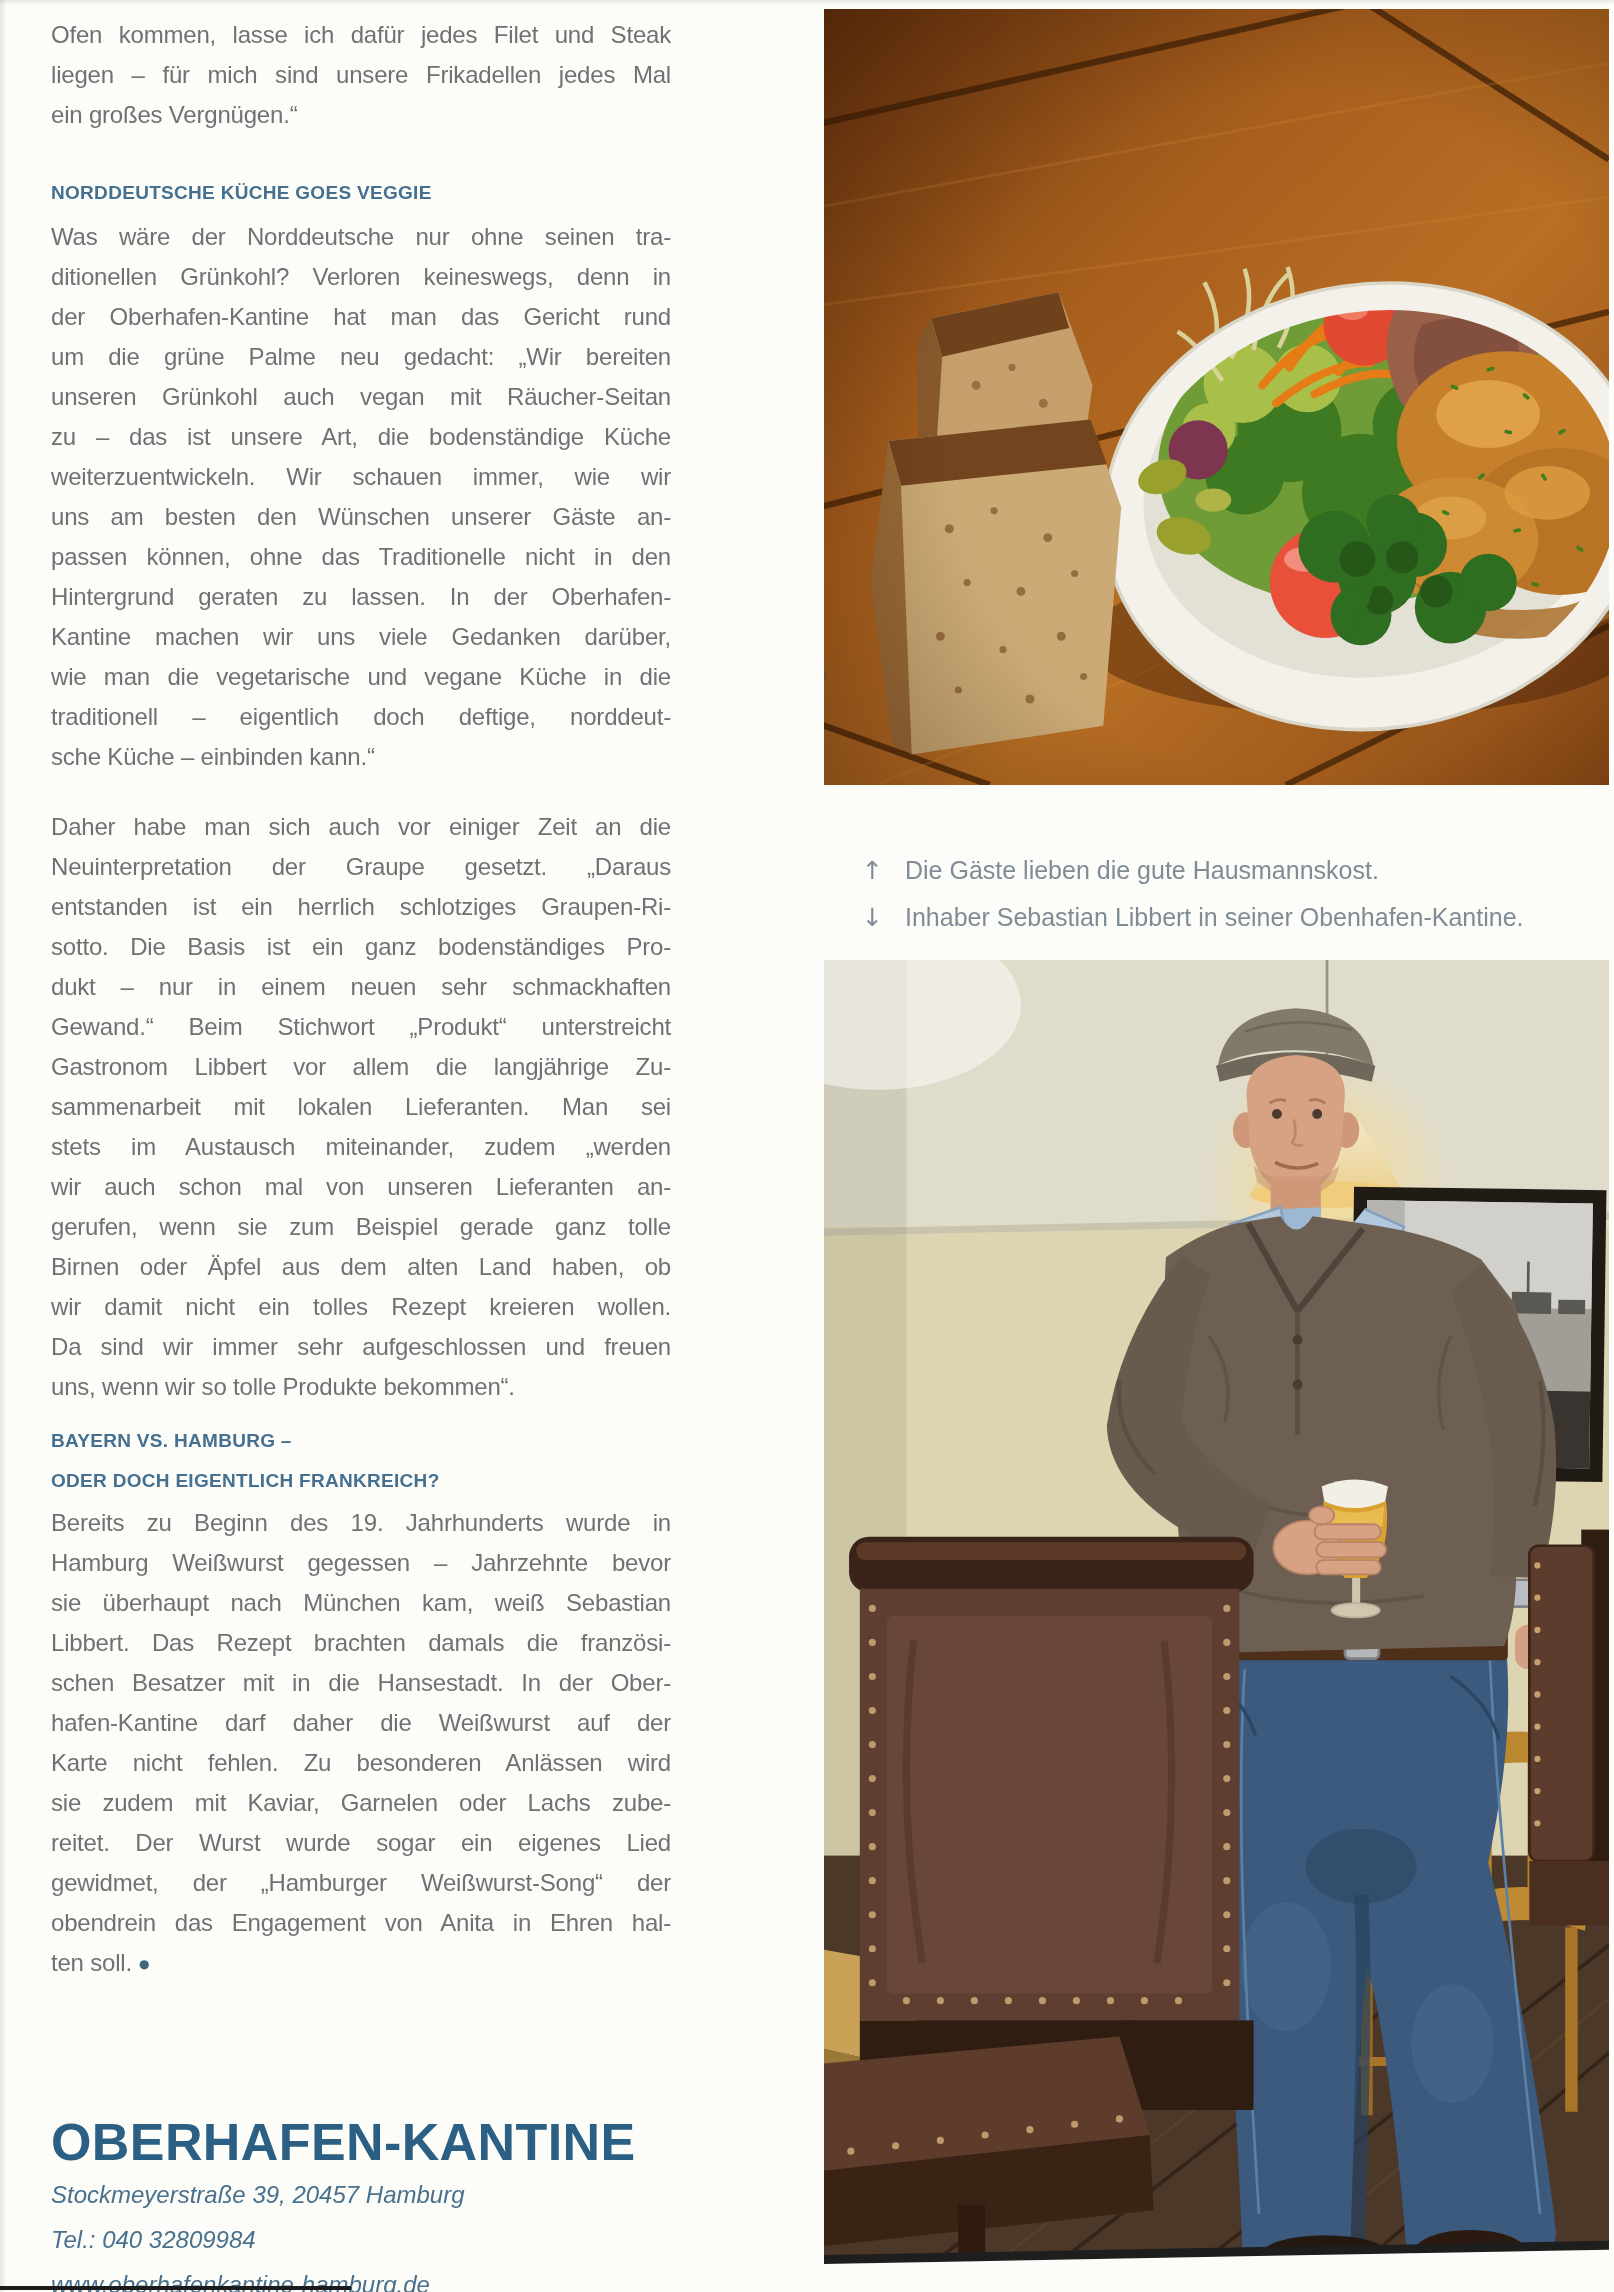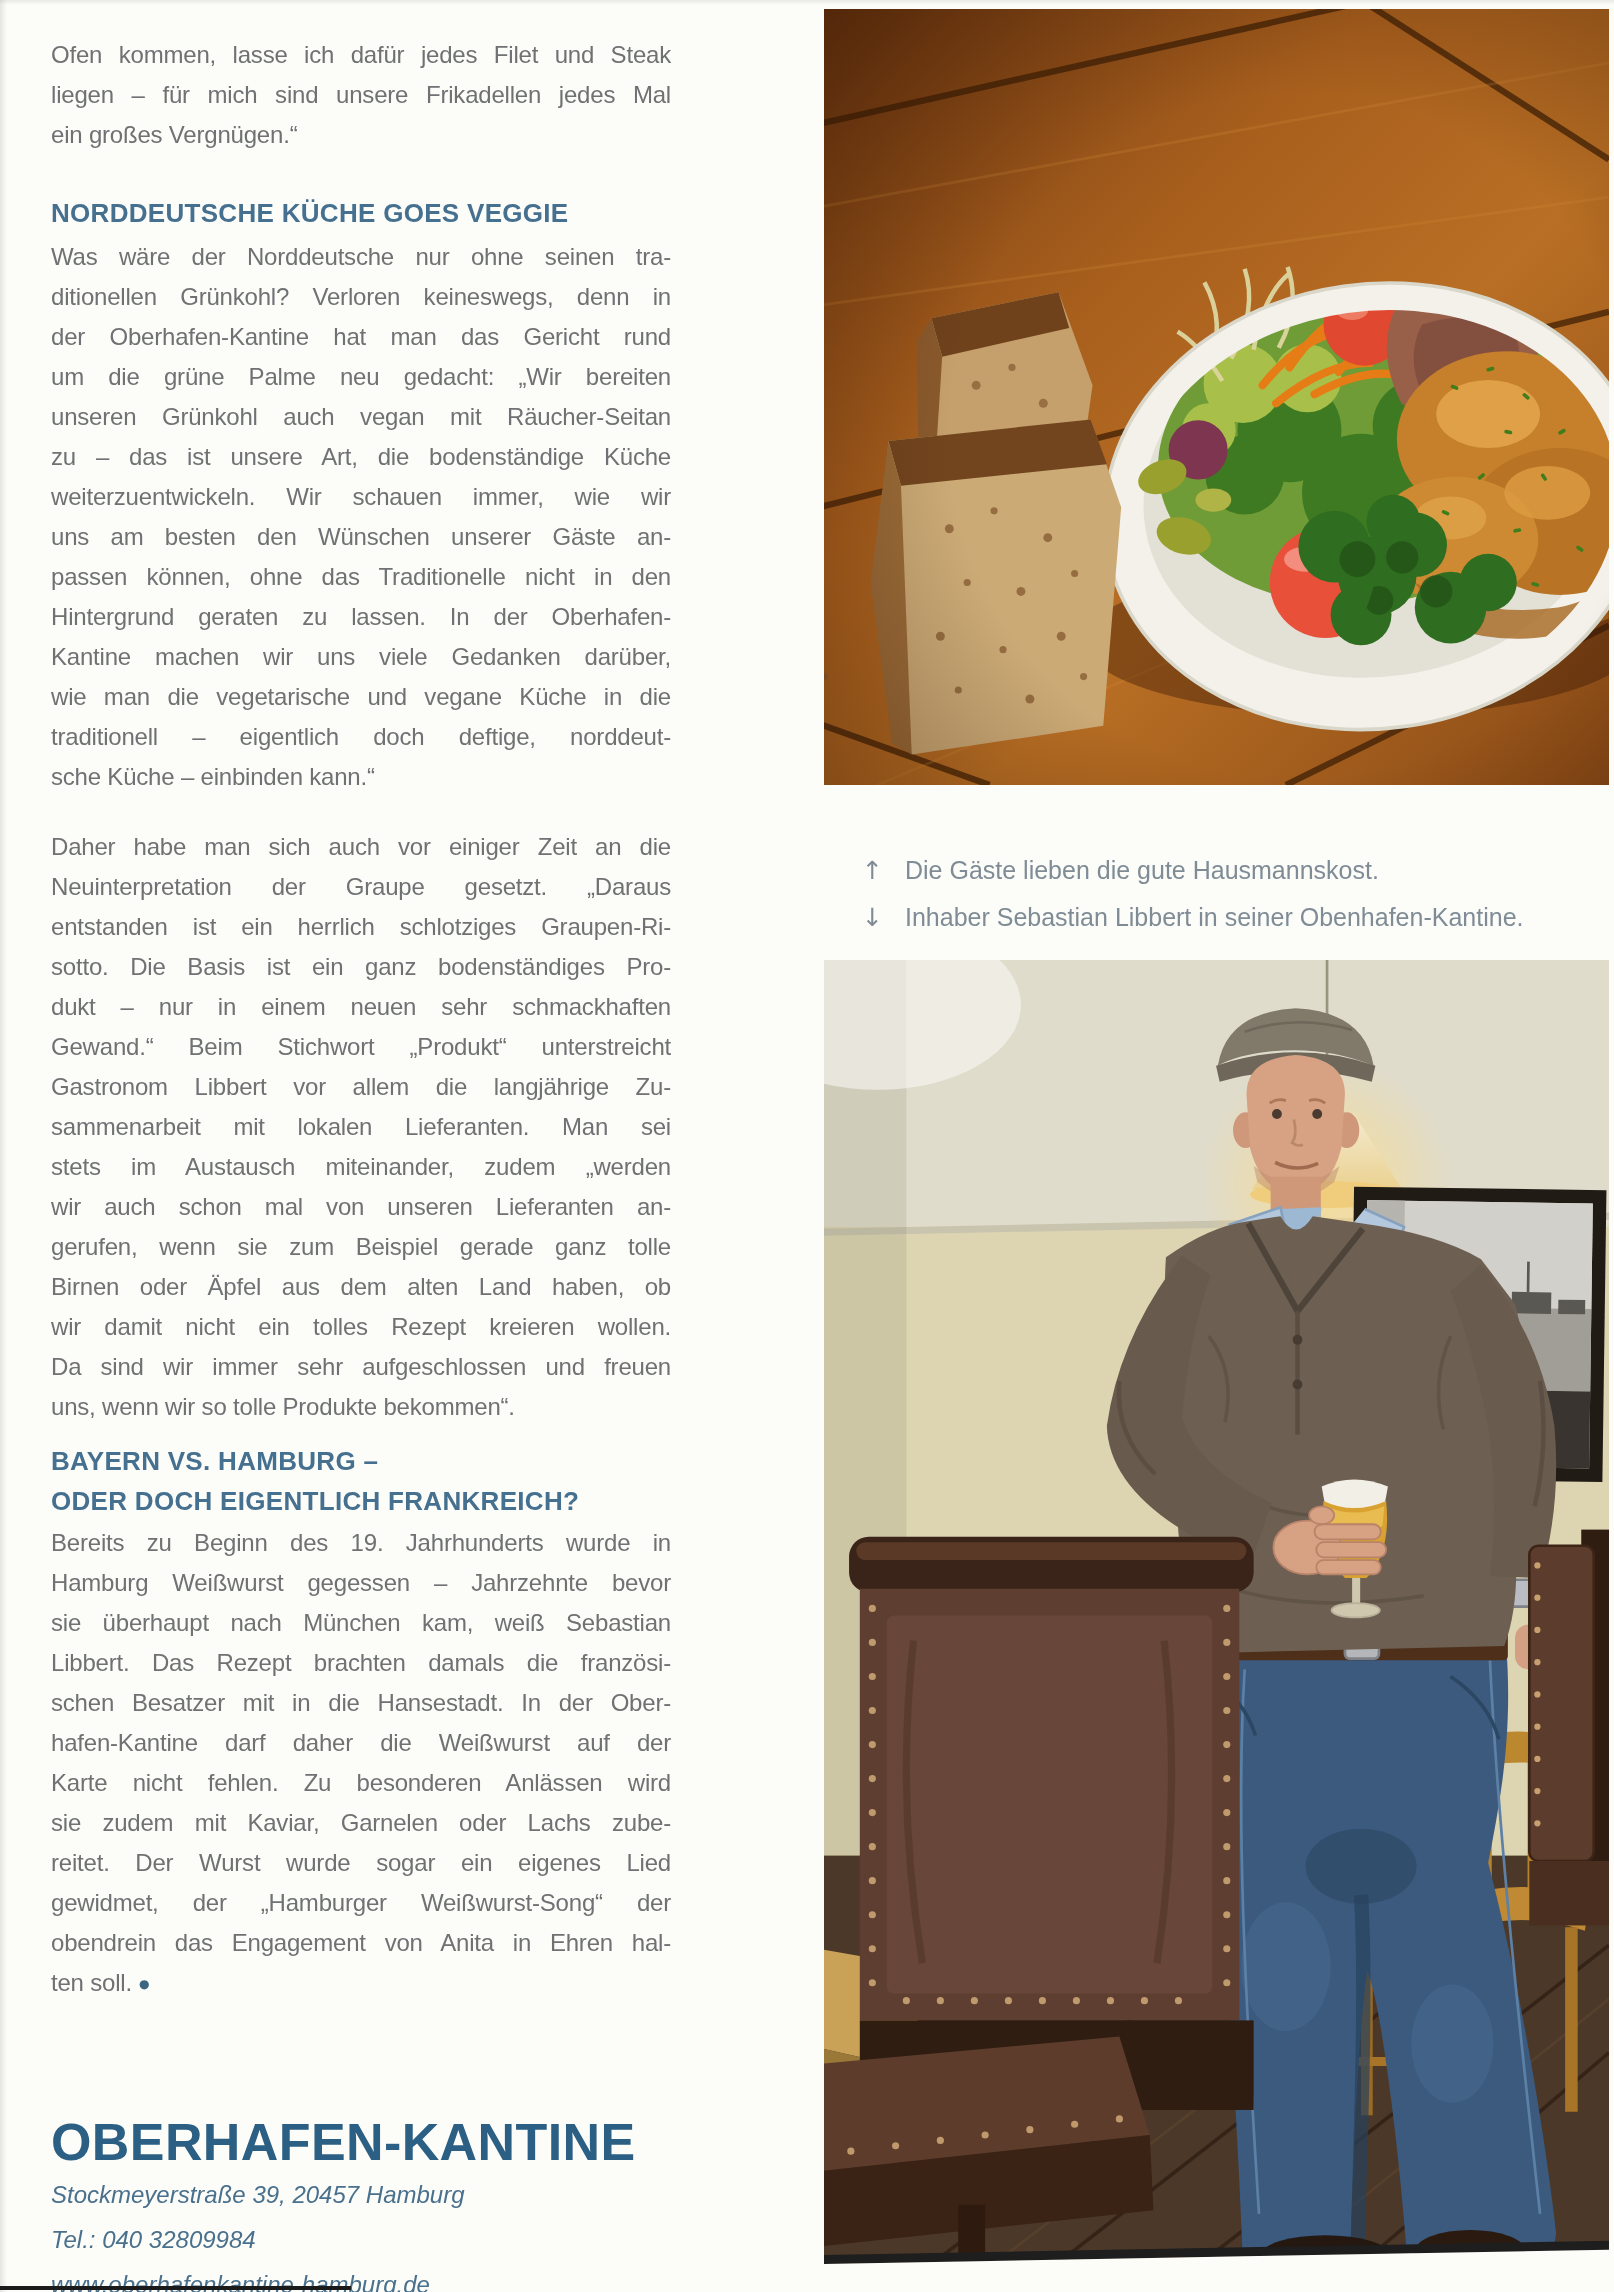--- a/index.html
+++ b/index.html
@@ -7,31 +7,31 @@
     position:relative;width:1615px;height:2293px;margin:0 auto;
     background:#fcfcf9;overflow:hidden;
     font-family:"Liberation Sans", sans-serif;
   }
   .page::before{content:"";position:absolute;left:0;top:0;width:7.2px;height:100%;
     background:linear-gradient(90deg,rgba(120,120,115,.18),rgba(120,120,115,0));pointer-events:none;}
   .page::after{content:"";position:absolute;left:0;top:0;width:100%;height:5.4px;
     background:linear-gradient(180deg,rgba(120,120,115,.15),rgba(120,120,115,0));pointer-events:none;}
 
   
-  .article-col{position:absolute;left:51px;top:35px;width:620px;}
+  .article-col{position:absolute;left:51px;top:15px;width:620px;}
   .para .line{
     font-size:24px;line-height:40px;letter-spacing:-0.2px;
     color:#6f7173;text-align:justify;text-align-last:justify;
     white-space:normal;
   }
   .para .line.last{text-align-last:left;}
   .endmark{color:#3c6580;font-size:21.5px;}
   .heading{
     margin:0;color:#45708f;font-weight:bold;
-    font-size:26px;line-height:40px;letter-spacing:0.3px;
+    font-size:19px;line-height:40px;letter-spacing:0.3px;
   }
   .heading.h1{margin-top:38px;margin-bottom:3.6px;}
   .heading.h2{margin-top:14.3px;margin-bottom:1.8px;}
   .para.p3{margin-top:30px;}
 
   
   .contact{position:absolute;left:51px;top:2117px;}
   .contact-name{
     color:#2b5f83;font-weight:bold;font-size:52px;letter-spacing:0.4px;line-height:50px;
   }

